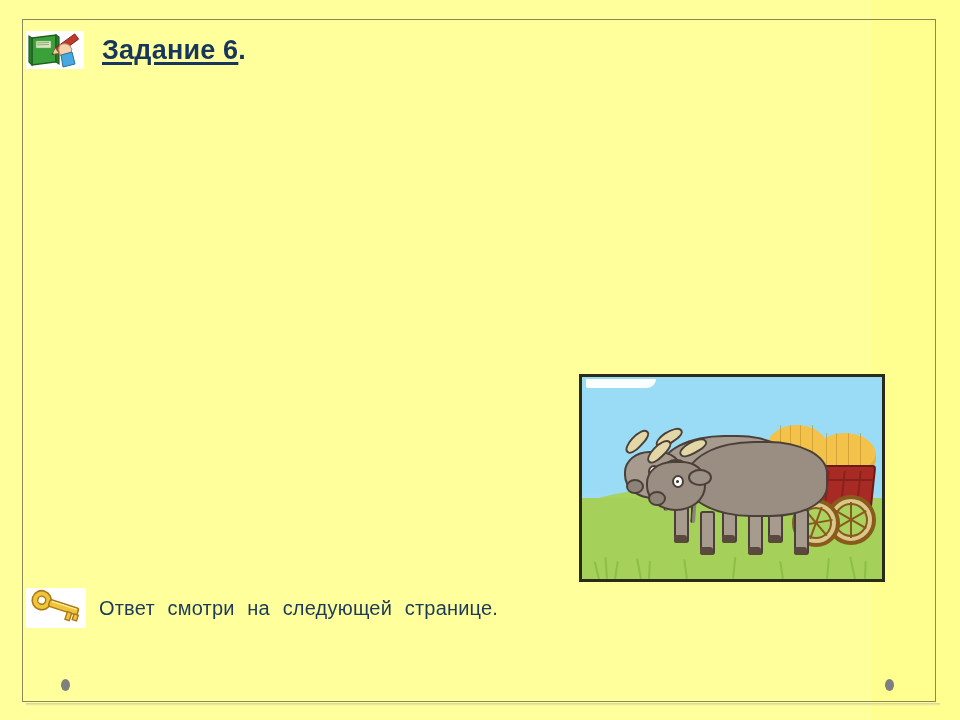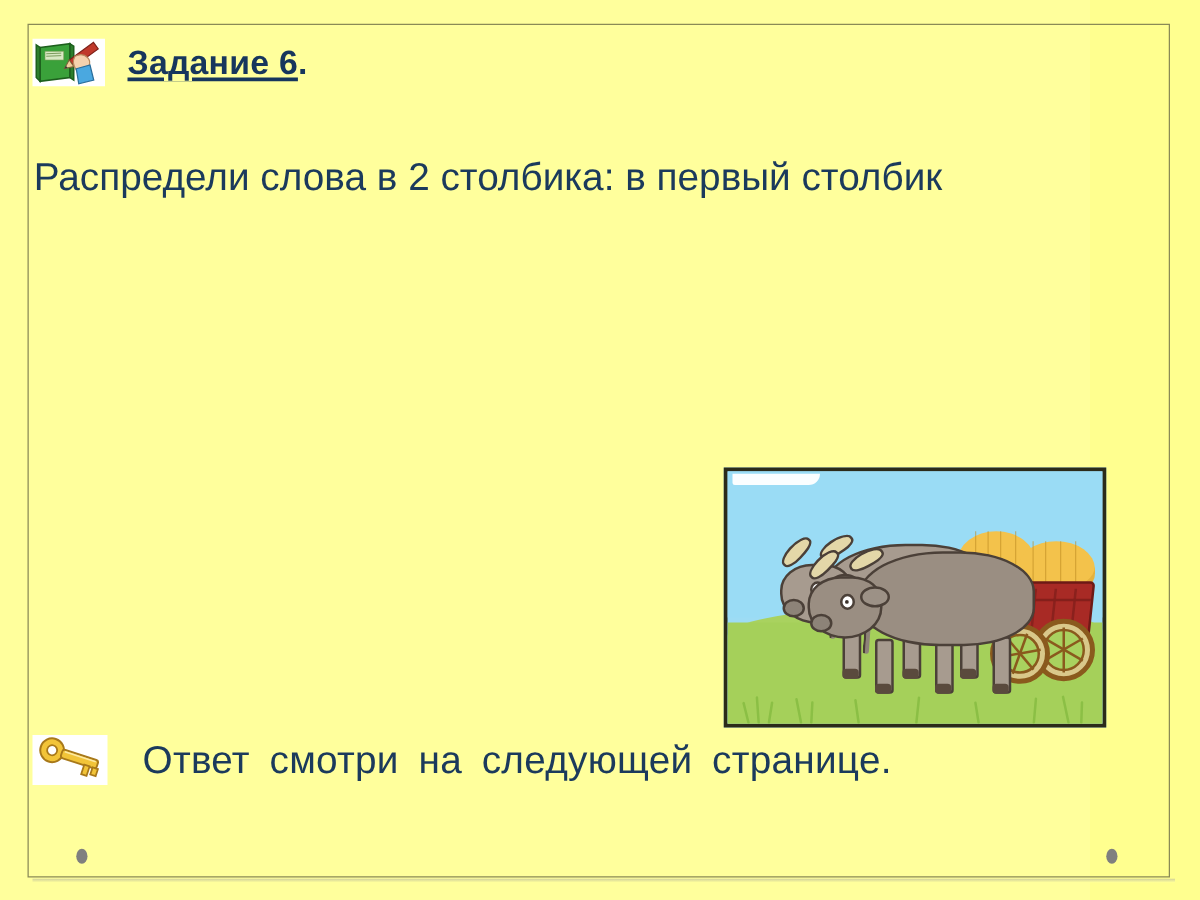--- a/index.html
+++ b/index.html
@@ -236,22 +236,22 @@
   }
   .key-icon {
     width: 60px;
     height: 40px;
     background: #ffffff;
     position: relative;
     flex: none;
     margin-left: 4px;
   }
   .answer-text {
-    margin-left: 28px;
-    font-size: 31px;
+    margin-left: 13px;
+    font-size: 20px;
     color: #1b3a5c;
     white-space: nowrap;
     word-spacing: 7px;
     letter-spacing: .2px;
   }
 
   
   .dot {
     position: absolute;
     width: 9px;
@@ -288,21 +288,20 @@
         </g>
 
         <path d="M34 14 q6 -3 10 1 q3 3 1 7 l-10 3 q-4 -6 -1 -11 Z" fill="#f6d2ae" stroke="#b98a5e" stroke-width="1"></path>
         <path d="M35 24 l11 -3 l3 12 l-12 3 Z" fill="#4aa8e0" stroke="#2b6f9c" stroke-width="1"></path>
       </svg>
     </span>
     <span class="title-text"><span class="u">Задание 6</span><span>.</span></span>
   </div>
 
   <div class="instructions">
-    <span class="ln">Распредели слова в 2 столбика: в первый столбик</span>
   </div>
 
 
   <div class="illustration">
     <div class="ill-inner">
       <div class="sky"></div>
       <div class="cloud"></div>
       <div class="ground"></div>
       <div class="ground2"></div>
 

